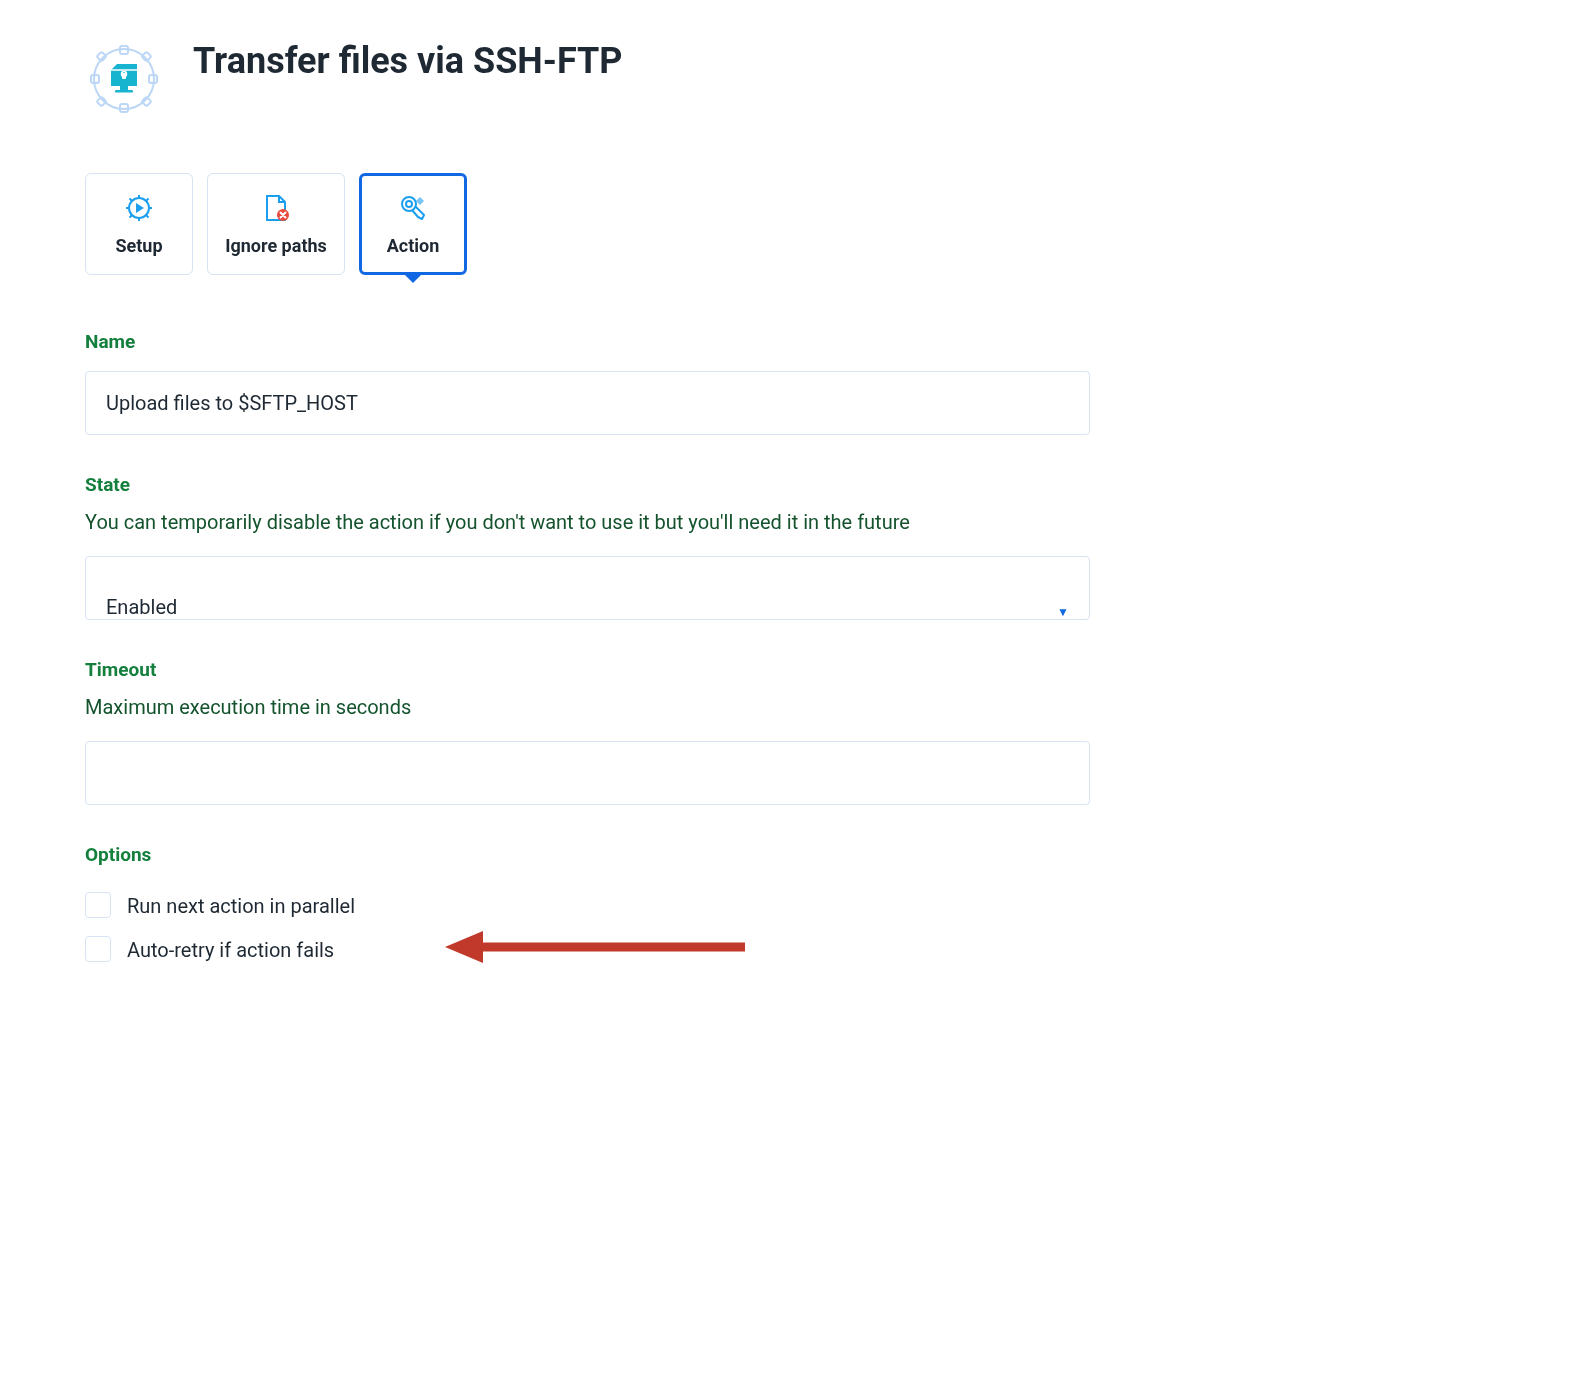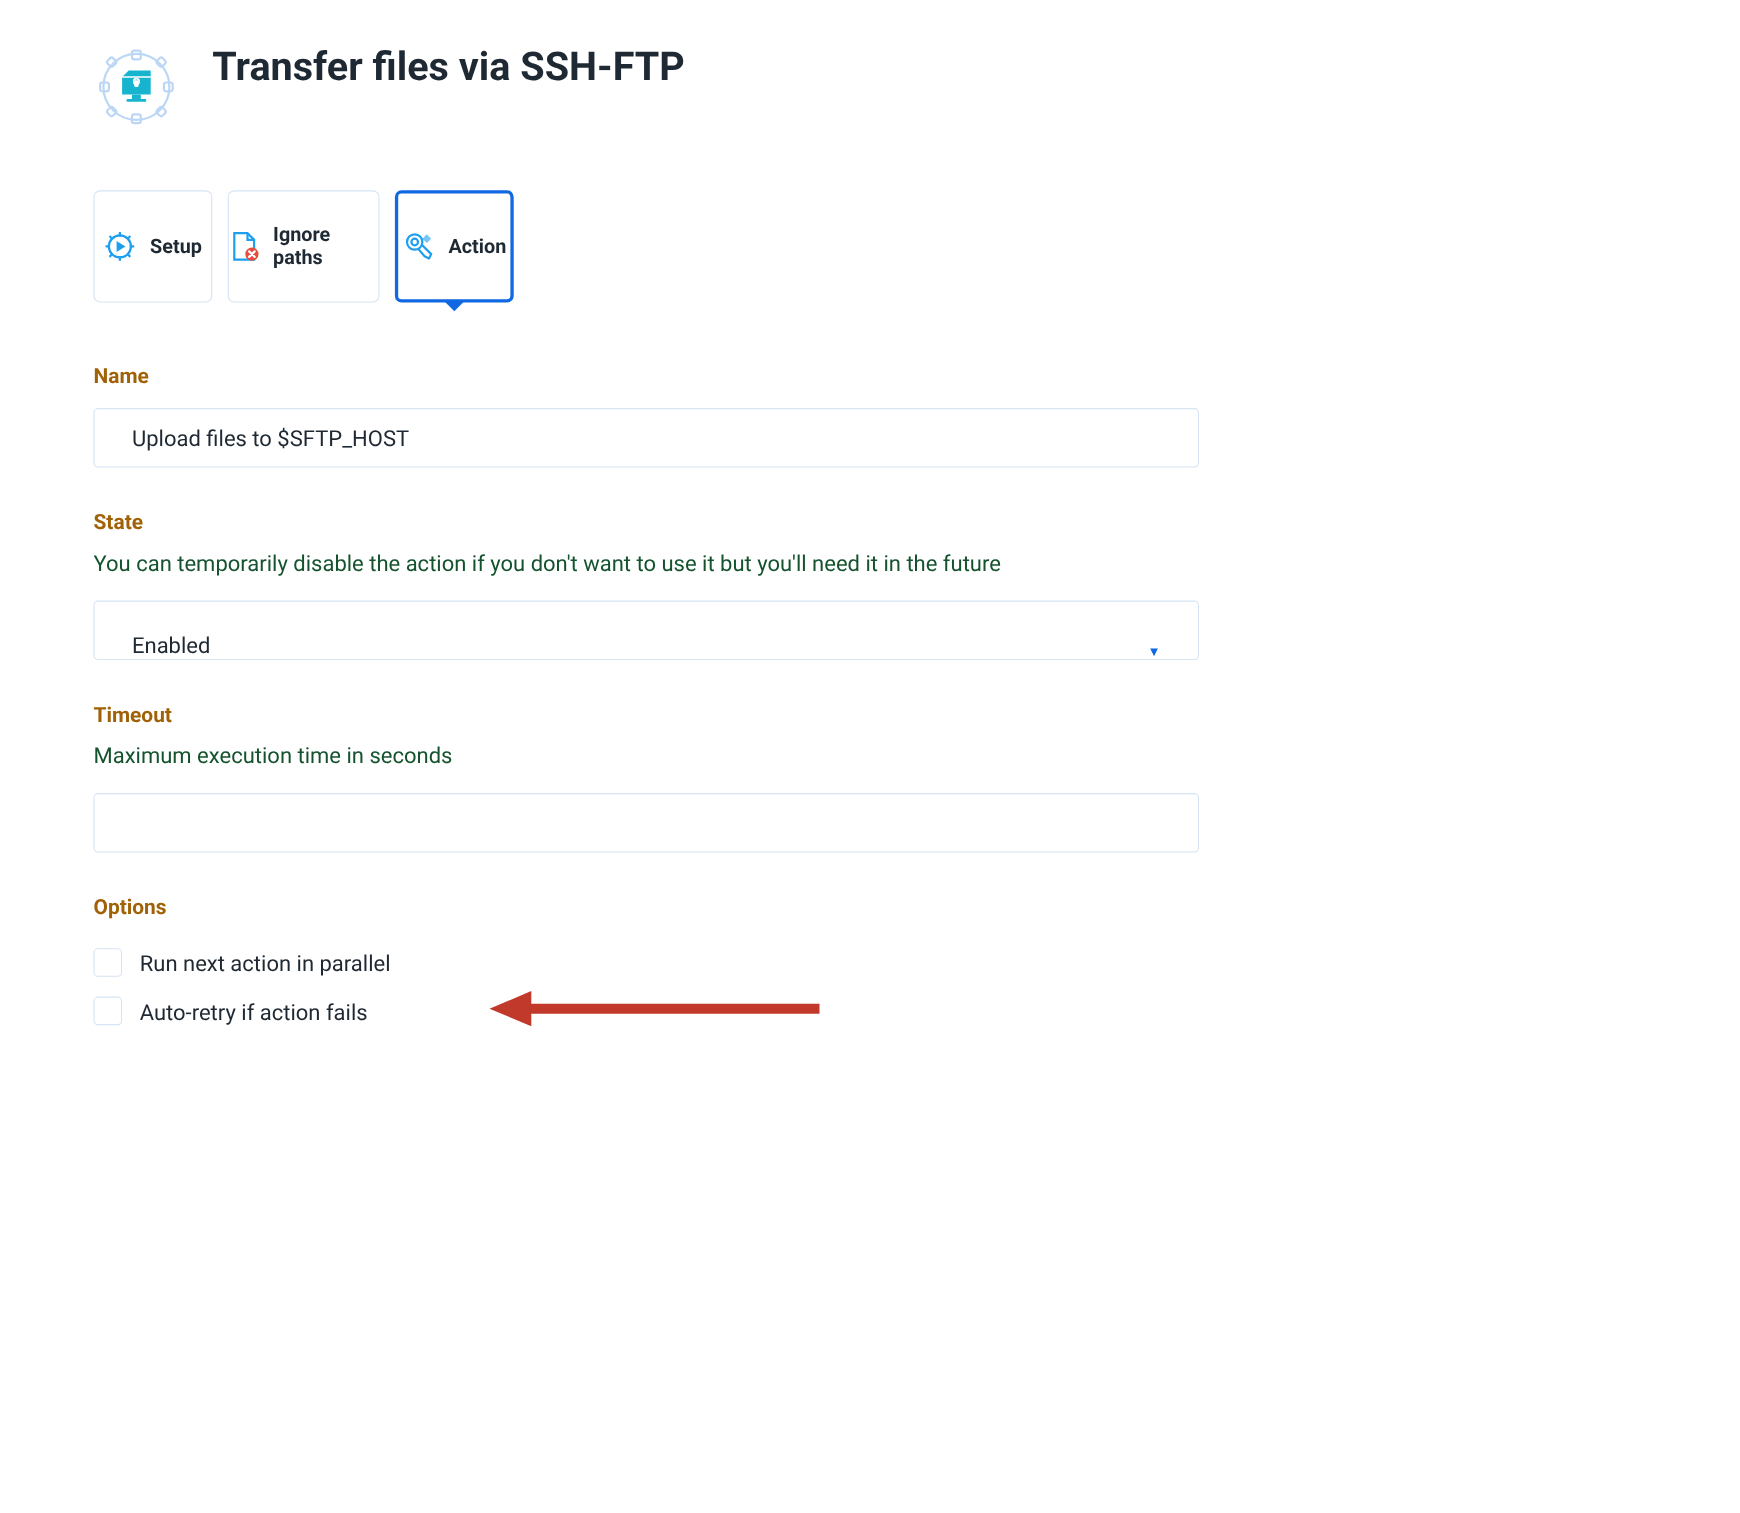--- a/index.html
+++ b/index.html
@@ -33,21 +33,21 @@
     display: flex;
     gap: 14px;
     margin-bottom: 55px;
   }
   .tab {
     width: 108px;
     height: 102px;
     border: 1px solid #d6e4f4;
     border-radius: 6px;
     display: flex;
-    flex-direction: row;
+    flex-direction: column;
     align-items: center;
     justify-content: center;
     gap: 12px;
     cursor: pointer;
     background: #fff;
     position: relative;
   }
   .tab.wide { width: 138px; }
   .tab.active {
     border: 3px solid #1168e3;
@@ -72,35 +72,35 @@
   }
   .tab-label {
     font-size: 18px;
     font-weight: 700;
     color: #1f2933;
   }
   .form { width: 1005px; }
   .section-label {
     font-size: 19px;
     font-weight: 700;
-    color: #a16207;
+    color: #15803d;
     margin-bottom: 18px;
   }
   .section-help {
     font-size: 20px;
     color: #14532d;
     margin-bottom: 22px;
     margin-top: -4px;
   }
   .text-input, .select {
     width: 100%;
-    height: 54px;
+    height: 64px;
     border: 1px solid #d6e4f4;
     border-radius: 4px;
-    padding: 0 34px;
+    padding: 0 20px;
     font-size: 20px;
     color: #1f2933;
     background: #fff;
     display: flex;
     align-items: center;
   }
   input.text-input { outline: none; font-family: inherit; }
   .select {
     justify-content: space-between;
     cursor: pointer;

